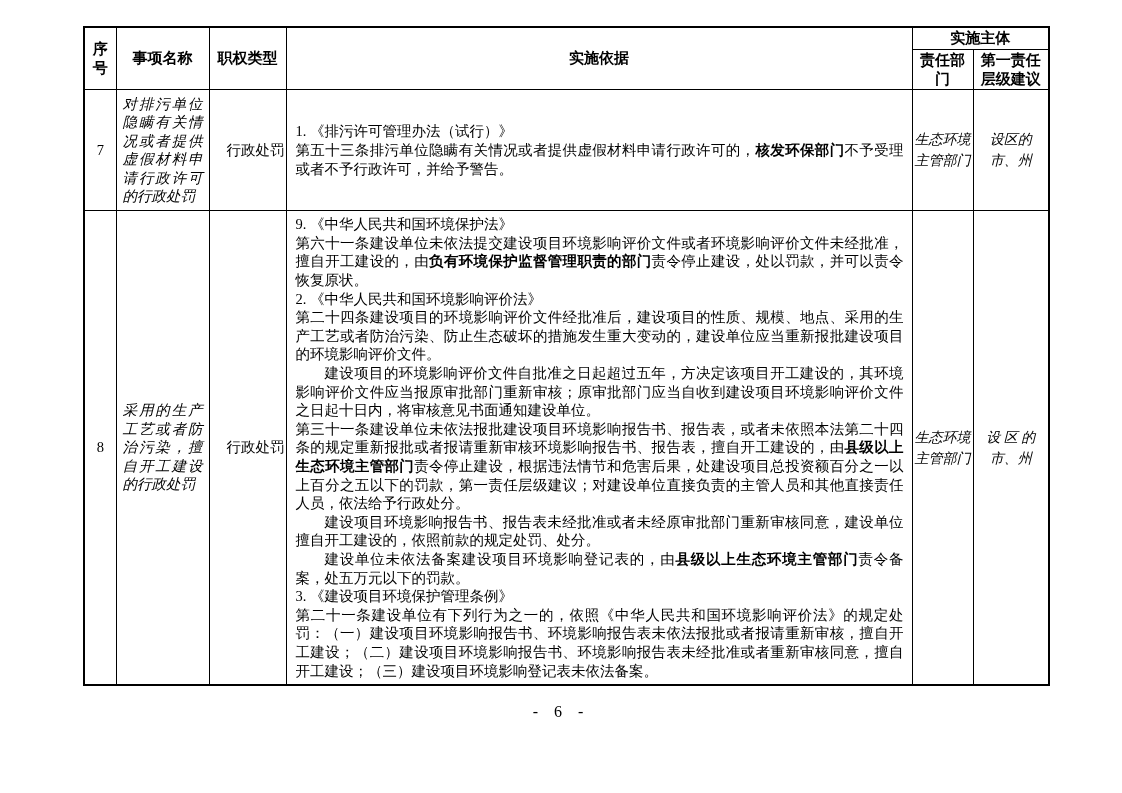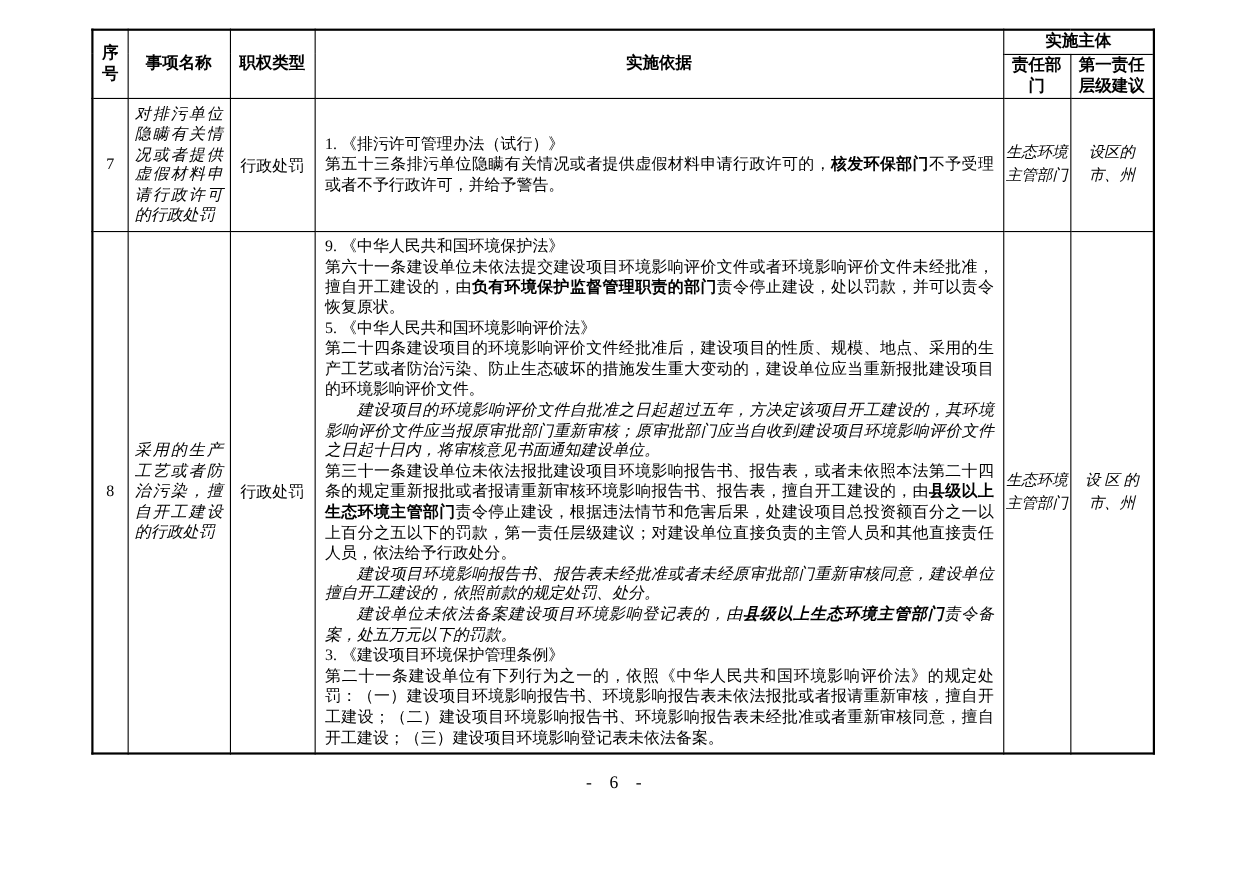--- a/index.html
+++ b/index.html
@@ -51,34 +51,34 @@
   }
   .c-name {
     padding: 0 6px;
     vertical-align: middle;
     text-align: justify;
     text-justify: inter-character;
     line-height: 18.5px;
     font-style: italic;
   }
   .c-type {
-    text-align: center;
+    text-align: right;
     vertical-align: middle;
   }
   .c-basis {
     padding: 4px 8px 4px 9px;
     vertical-align: middle;
     line-height: 18.6px;
   }
   .c-basis p {
     margin: 0;
     text-align: justify;
     text-justify: inter-ideograph;
   }
-  .c-basis p.indent { text-indent: 2em; font-style: italic; }
+  .c-basis p.indent { text-indent: 2em; }
   .c-basis .b { font-weight: bold; }
   .c-dept, .c-level {
     text-align: center;
     vertical-align: middle;
     white-space: pre-line;
     line-height: 21px;
     font-size: 14px;
     font-style: italic;
   }
   .page-number {
@@ -132,21 +132,21 @@
         <td class="c-level">设区的
 市、州</td>
       </tr>
       <tr class="r8">
         <td class="c-no">8</td>
         <td class="c-name">采用的生产工艺或者防治污染，擅自开工建设的行政处罚</td>
         <td class="c-type">行政处罚</td>
         <td class="c-basis">
             <p><span>9. 《中华人民共和国环境保护法》</span></p>
             <p><span>第六十一条建设单位未依法提交建设项目环境影响评价文件或者环境影响评价文件未经批准，擅自开工建设的，由</span><span class="b">负有环境保护监督管理职责的部门</span><span>责令停止建设，处以罚款，并可以责令恢复原状。</span></p>
-            <p><span>5. 《中华人民共和国环境影响评价法》</span></p>
+            <p><span>2. 《中华人民共和国环境影响评价法》</span></p>
             <p><span>第二十四条建设项目的环境影响评价文件经批准后，建设项目的性质、规模、地点、采用的生产工艺或者防治污染、防止生态破坏的措施发生重大变动的，建设单位应当重新报批建设项目的环境影响评价文件。</span></p>
             <p class="indent"><span>建设项目的环境影响评价文件自批准之日起超过五年，方决定该项目开工建设的，其环境影响评价文件应当报原审批部门重新审核；原审批部门应当自收到建设项目环境影响评价文件之日起十日内，将审核意见书面通知建设单位。</span></p>
             <p><span>第三十一条建设单位未依法报批建设项目环境影响报告书、报告表，或者未依照本法第二十四条的规定重新报批或者报请重新审核环境影响报告书、报告表，擅自开工建设的，由</span><span class="b">县级以上生态环境主管部门</span><span>责令停止建设，根据违法情节和危害后果，处建设项目总投资额百分之一以上百分之五以下的罚款，第一责任层级建议；对建设单位直接负责的主管人员和其他直接责任人员，依法给予行政处分。</span></p>
             <p class="indent"><span>建设项目环境影响报告书、报告表未经批准或者未经原审批部门重新审核同意，建设单位擅自开工建设的，依照前款的规定处罚、处分。</span></p>
             <p class="indent"><span>建设单位未依法备案建设项目环境影响登记表的，由</span><span class="b">县级以上生态环境主管部门</span><span>责令备案，处五万元以下的罚款。</span></p>
             <p><span>3. 《建设项目环境保护管理条例》</span></p>
             <p><span>第二十一条建设单位有下列行为之一的，依照《中华人民共和国环境影响评价法》的规定处罚：（一）建设项目环境影响报告书、环境影响报告表未依法报批或者报请重新审核，擅自开工建设；（二）建设项目环境影响报告书、环境影响报告表未经批准或者重新审核同意，擅自开工建设；（三）建设项目环境影响登记表未依法备案。</span></p>
           </td>
         <td class="c-dept">生态环境
 主管部门</td>

